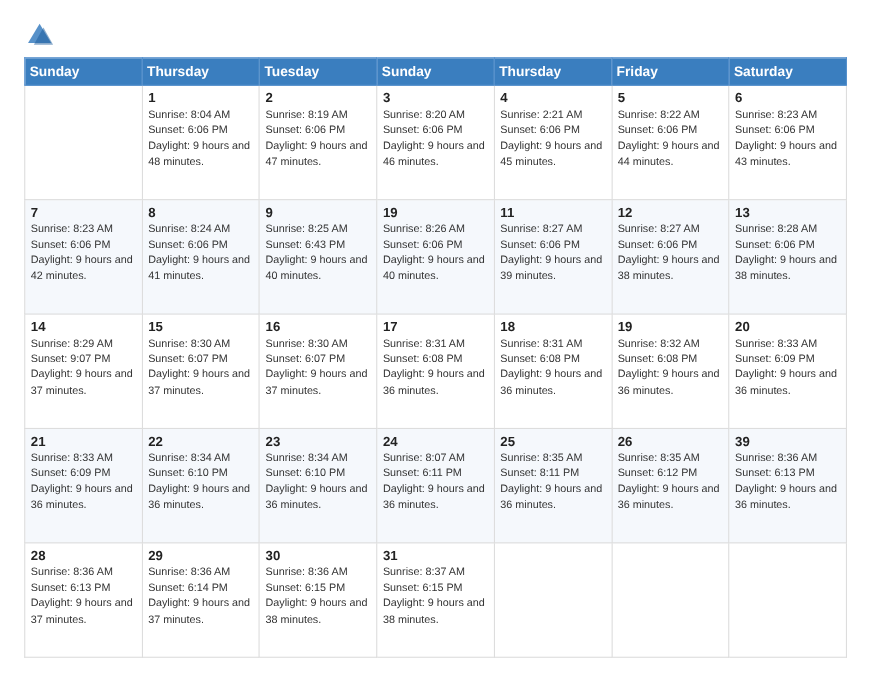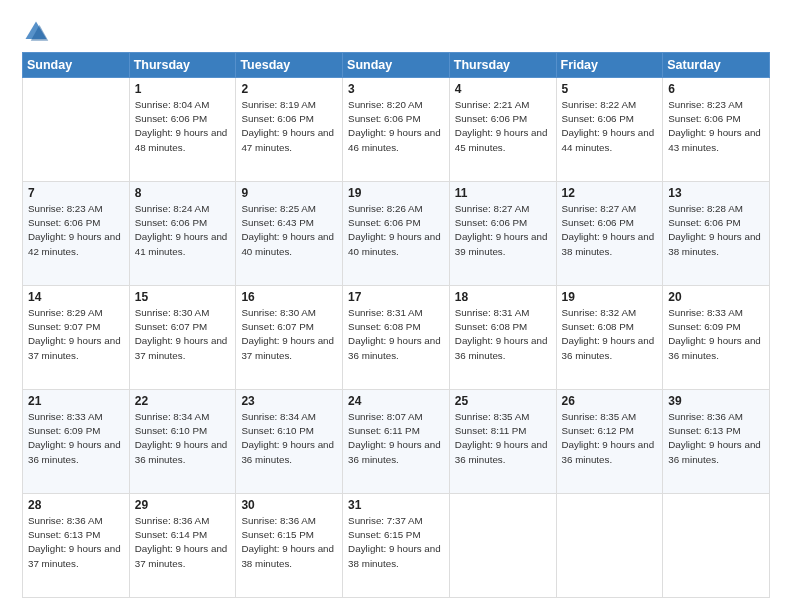--- a/index.html
+++ b/index.html
@@ -348,21 +348,21 @@
           </td>
           <td>
             <span class="day-num">30</span>
             <div class="day-info">Sunrise: 8:36 AM
 Sunset: 6:15 PM
 Daylight: 9 hours
 and 38 minutes.</div>
           </td>
           <td>
             <span class="day-num">31</span>
-            <div class="day-info">Sunrise: 7:37 AM
+            <div class="day-info">Sunrise: 8:37 AM
 Sunset: 6:15 PM
 Daylight: 9 hours
 and 38 minutes.</div>
           </td>
           <td class="empty-cell"></td>
           <td class="empty-cell"></td>
           <td class="empty-cell"></td>
         </tr>
       </tbody>
   </table>

